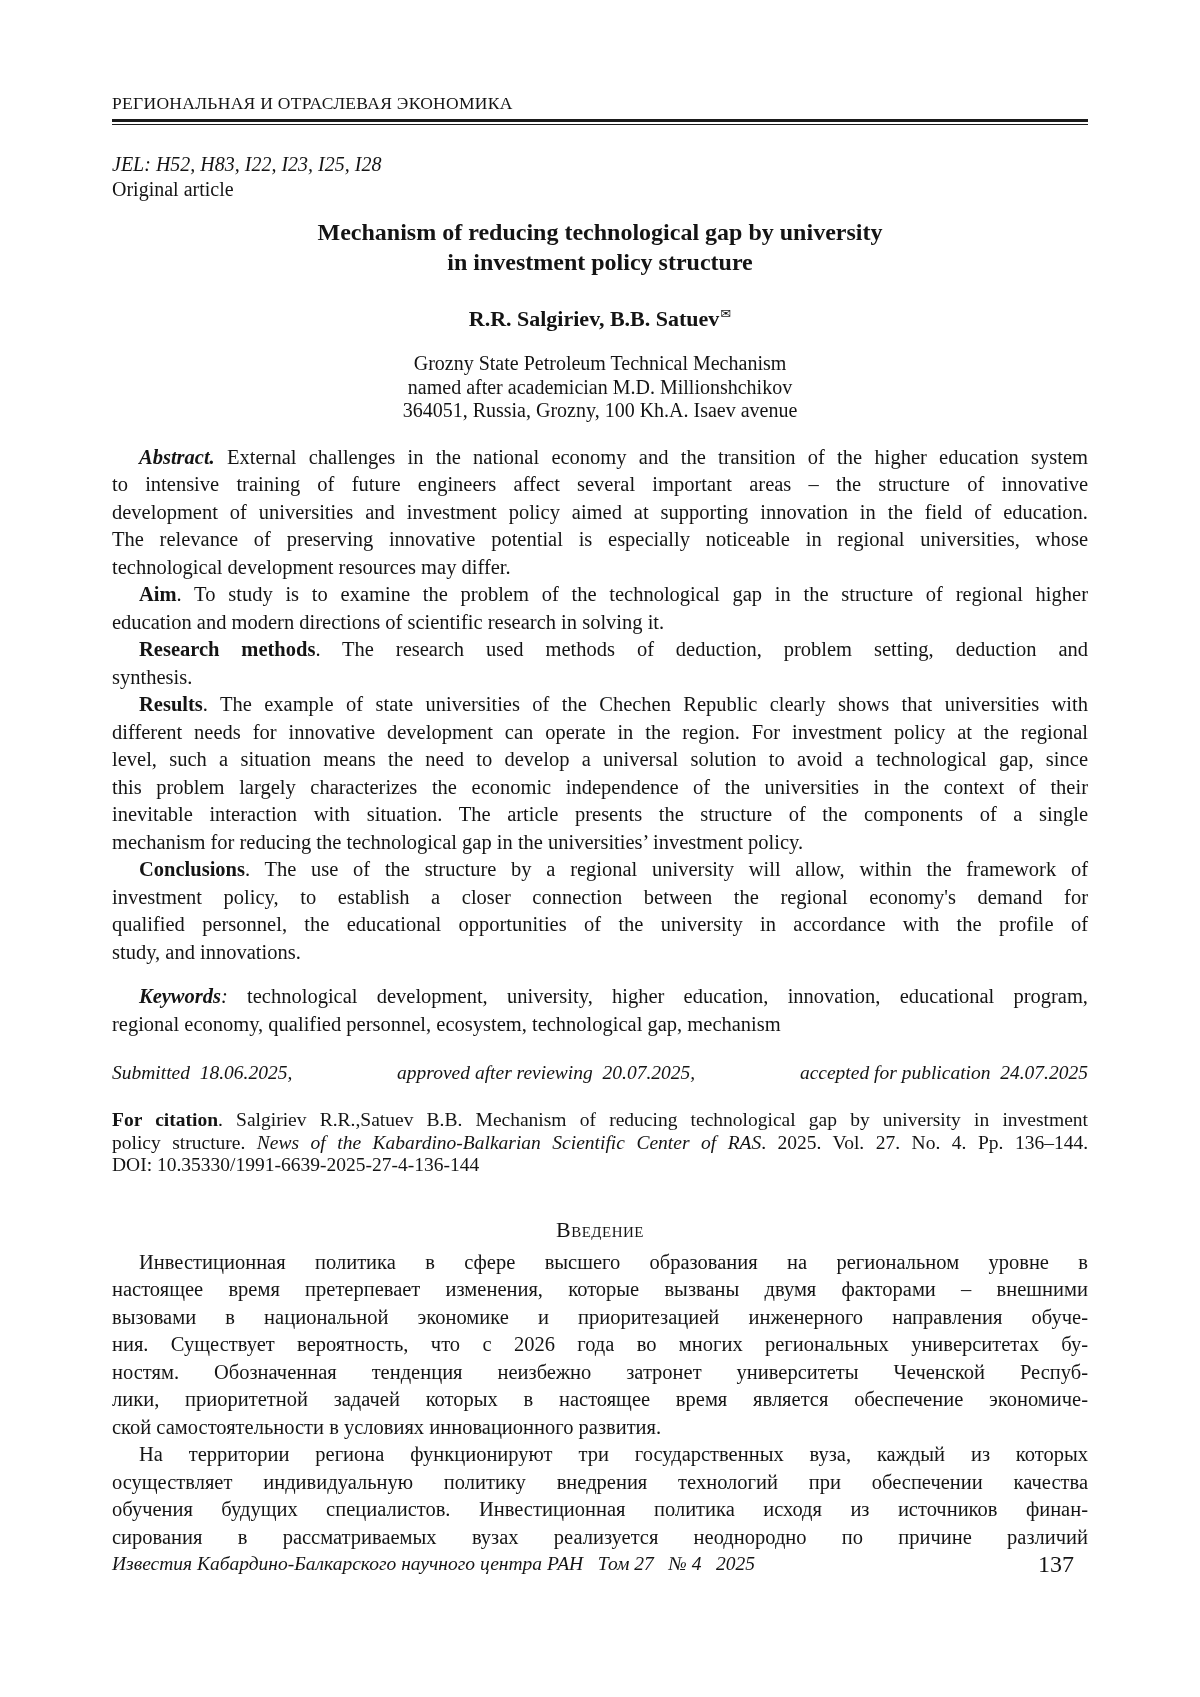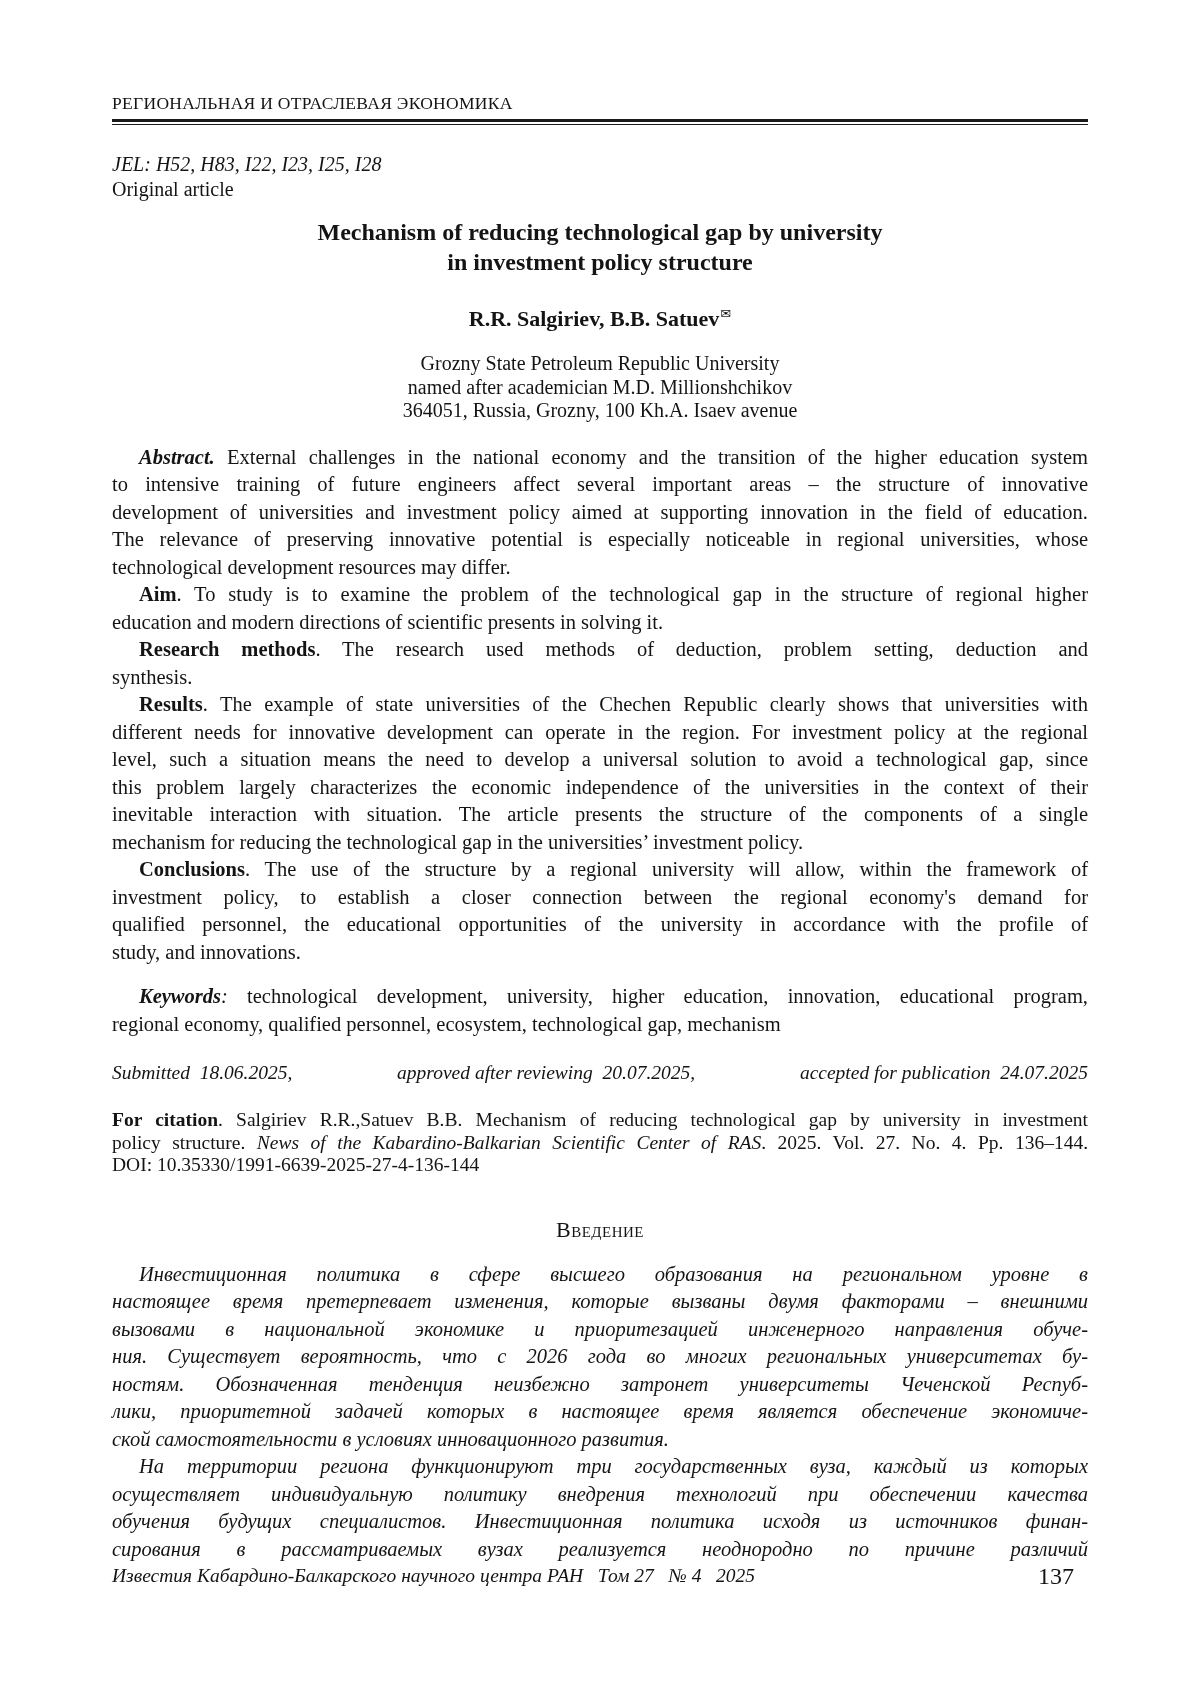--- a/index.html
+++ b/index.html
@@ -29,21 +29,21 @@
   .run-i{font-style:italic;}
   .run-bi{font-weight:bold;font-style:italic;}
 
   .dates-row{margin-top:21px;display:flex;justify-content:space-between;
              font-style:italic;font-size:19.5px;line-height:27px;white-space:pre;}
 
   .citation{margin-top:23px;font-size:19.5px;line-height:22.5px;}
 
   .intro-heading{margin-top:39px;text-align:center;font-variant:small-caps;
                  font-size:22px;line-height:27px;letter-spacing:0.5px;}
-  .intro{margin-top:18px;font-style:italic;}
+  .intro{margin-top:6px;}
 
   .footer-row{display:flex;justify-content:space-between;align-items:center;
               font-size:19.5px;line-height:26px;}
   .journal-line{font-style:italic;white-space:pre;}
   .page-number{font-style:normal;font-size:24px;margin-right:14px;}
 </style>
 </head>
 <body>
 
 <div class="page">
@@ -58,36 +58,36 @@
   </div>
 
   <div class="title">
       <div>Mechanism of reducing technological gap by university</div>
       <div>in investment policy structure</div>
     </div>
 
   <div class="authors"><span>R.R. Salgiriev, B.B. Satuev</span><sup class="env">✉</sup></div>
 
   <div class="affiliation">
-      <div>Grozny State Petroleum Republic University</div>
+      <div>Grozny State Petroleum Technical Mechanism</div>
       <div>named after academician M.D. Millionshchikov</div>
       <div>364051, Russia, Grozny, 100 Kh.A. Isaev avenue</div>
     </div>
 
   <div class="abstract bodytext">
       <div class="para">
         <div class="tline jfull indent"><span class="run-bi">Abstract.</span><span class="run-r"> External challenges in the national economy and the transition of the higher education system</span></div>
         <div class="tline jfull">to intensive training of future engineers affect several important areas – the structure of innovative</div>
         <div class="tline jfull">development of universities and investment policy aimed at supporting innovation in the field of education.</div>
         <div class="tline jfull">The relevance of preserving innovative potential is especially noticeable in regional universities, whose</div>
         <div class="tline">technological development resources may differ.</div>
       </div>
       <div class="para">
         <div class="tline jfull indent"><span class="run-b">Aim</span><span class="run-r">. To study is to examine the problem of the technological gap in the structure of regional higher</span></div>
-        <div class="tline">education and modern directions of scientific presents in solving it.</div>
+        <div class="tline">education and modern directions of scientific research in solving it.</div>
       </div>
       <div class="para">
         <div class="tline jfull indent"><span class="run-b">Research methods</span><span class="run-r">. The research used methods of deduction, problem setting, deduction and</span></div>
         <div class="tline">synthesis.</div>
       </div>
       <div class="para">
         <div class="tline jfull indent"><span class="run-b">Results</span><span class="run-r">. The example of state universities of the Chechen Republic clearly shows that universities with</span></div>
         <div class="tline jfull">different needs for innovative development can operate in the region. For investment policy at the regional</div>
         <div class="tline jfull">level, such a situation means the need to develop a universal solution to avoid a technological gap, since</div>
         <div class="tline jfull">this problem largely characterizes the economic independence of the universities in the context of their</div>

